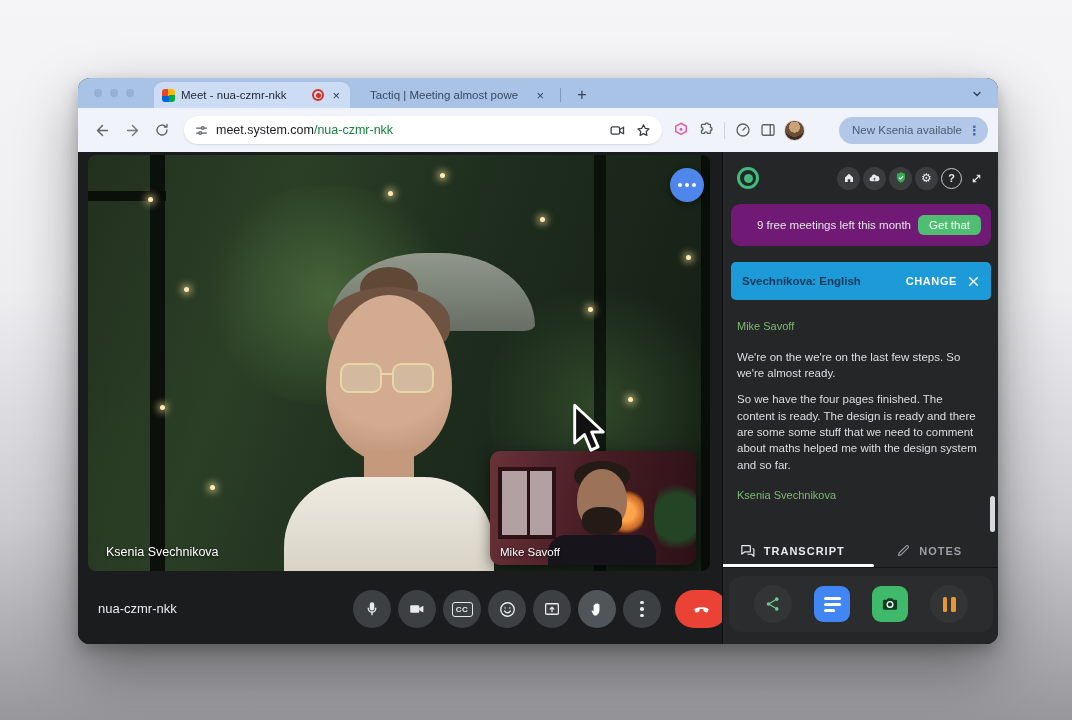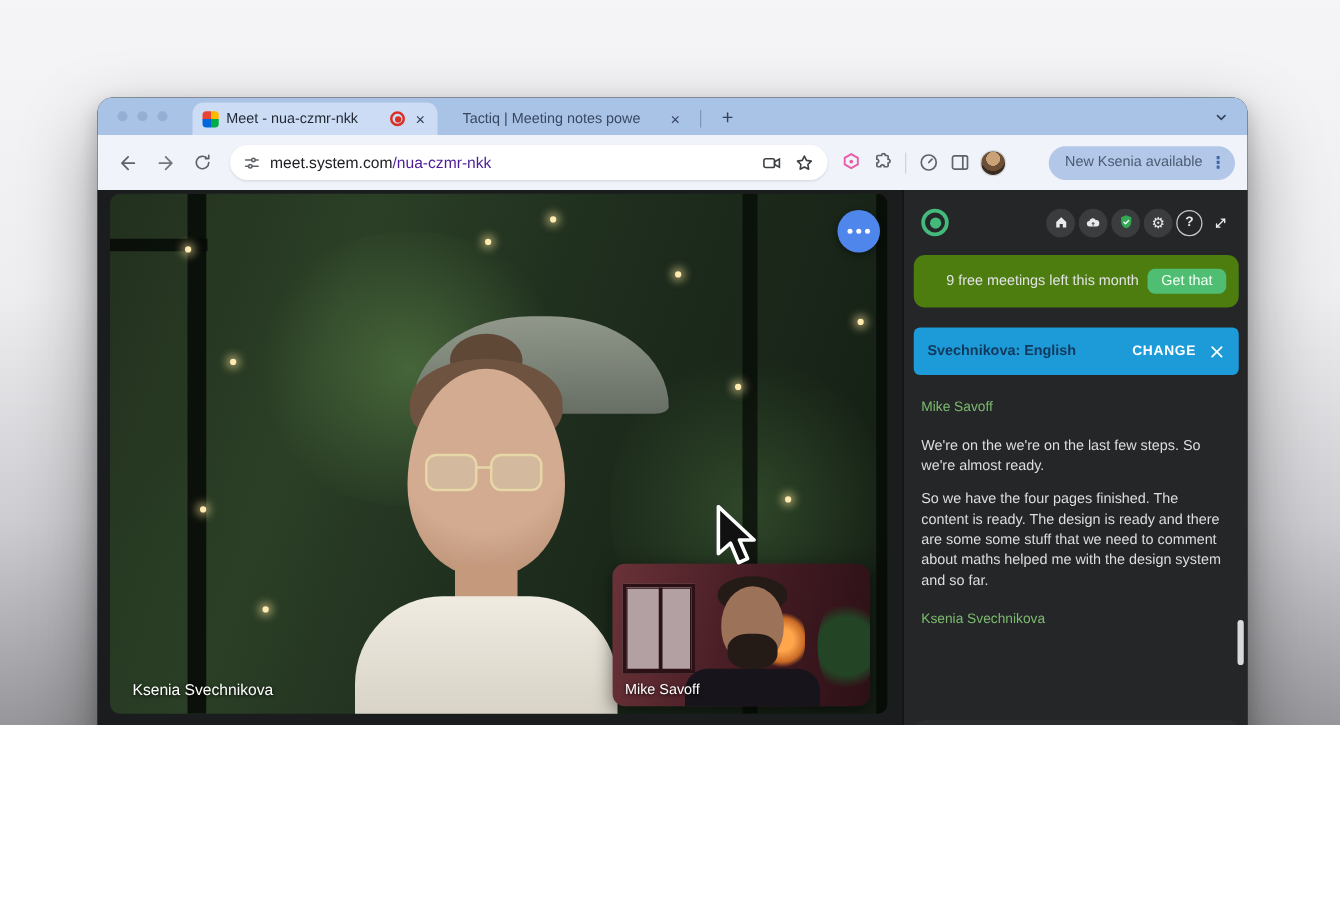--- a/index.html
+++ b/index.html
@@ -1,17 +1,17 @@
 <!DOCTYPE html>
 <html><head>
 <meta charset="utf-8">
 <style>
   html,body{margin:0;padding:0}
   *{box-sizing:border-box}
-  .stage{position:relative;width:1072px;height:580px;overflow:hidden;
+  .stage{position:relative;width:1072px;height:720px;overflow:hidden;
     background:linear-gradient(180deg,#f5f5f7 0%,#eeeef1 40%,#cdcdd1 72%,#97979b 100%);
     font-family:"Liberation Sans","DejaVu Sans",sans-serif;}
   .browser{position:absolute;left:78px;top:78px;width:920px;height:566px;border-radius:12px;
     overflow:hidden;background:#1b1d1e;box-shadow:0 26px 60px rgba(0,0,0,.38),0 6px 16px rgba(0,0,0,.22);}
   
   .tabstrip{position:absolute;left:0;top:0;width:100%;height:30px;background:#a9c3e7}
   .traffic{position:absolute;left:16px;top:11px;display:flex;gap:8px}
   .traffic i{width:8px;height:8px;border-radius:50%;background:#8fa9cf;opacity:.8}
   .tab{position:absolute;top:4px;height:26px;display:flex;align-items:center;gap:6px;padding:0 8px;font-size:11.5px;color:#1f2733}
   .tab.active{left:76px;width:196px;background:#ccdcf4;border-radius:9px 9px 0 0;z-index:2}
@@ -25,21 +25,21 @@
   .tab-close{font-size:13px;color:#31405c;padding:0 2px;flex:0 0 auto;line-height:1}
   .tab-divider{position:absolute;left:482px;top:10px;width:1px;height:14px;background:#7f97bd}
   .newtab{position:absolute;left:492px;top:5px;width:24px;height:24px;display:flex;align-items:center;justify-content:center;font-size:16px;color:#33415a}
   .tabsearch{position:absolute;right:10px;top:5px;width:22px;height:22px;display:flex;align-items:center;justify-content:center}
   
   .toolbar{position:absolute;left:0;top:30px;width:100%;height:44px;background:#f0f3f9;display:flex;align-items:center;padding:0 10px;gap:2px}
   .navbtn{width:28px;height:28px;display:flex;align-items:center;justify-content:center;border-radius:50%}
   .urlbar{width:478px;height:28px;margin-left:6px;background:#fff;border-radius:14px;display:flex;align-items:center;padding:0 10px;gap:7px;box-shadow:0 1px 2px rgba(60,64,67,.15)}
   .url-text{font-size:12.5px;white-space:nowrap;overflow:hidden}
   .url-domain{color:#202124}
-  .url-path{color:#4c1d95}
+  .url-path{color:#15803d}
   .url-right{margin-left:auto;display:flex;align-items:center;gap:9px}
   .extarea{display:flex;align-items:center;gap:7px;margin-left:8px}
   .vdiv{width:1px;height:17px;background:#cfd4dc;margin:0 2px}
   .avatar{width:21px;height:21px;border-radius:50%;background:radial-gradient(circle at 50% 32%,#caa277 0 34%,#6d4e37 35% 60%,#3c2c20 61%);border:1px solid #d4d8df}
   .chrome-pill{margin-left:auto;height:27px;border-radius:14px;background:#b3c7e9;display:flex;align-items:center;gap:6px;padding:0 7px 0 13px;font-size:11.5px;color:#4c5b71}
   .pill-dots{color:#3f66a8;font-size:13px;font-weight:bold}
   
   .content{position:absolute;left:0;top:74px;width:920px;height:492px;background:#191b1c}
   .meet-main{position:absolute;left:0;top:0;width:644px;height:492px;background:#1a1c1d}
   .video{position:absolute;left:10px;top:3px;width:622px;height:416px;border-radius:8px;overflow:hidden;
@@ -85,21 +85,21 @@
   .ccbox{width:21px;height:15px;border:1.6px solid #e8eaed;border-radius:3px;color:#e8eaed;font-size:8px;font-weight:bold;display:flex;align-items:center;justify-content:center;letter-spacing:.5px}
   .moredots{display:flex;flex-direction:column;gap:3px}
   .moredots i{width:3.5px;height:3.5px;border-radius:50%;background:#e8eaed}
   
   .tactiq{position:absolute;left:644px;top:0;width:276px;height:492px;background:#242628;border-left:1px solid #0e0f10}
   .tq-header{position:absolute;left:0;top:12px;width:100%;height:28px;display:flex;align-items:center;padding:0 10px}
   .tq-logo{width:22px;height:22px;border-radius:50%;border:3px solid #43b97b;display:flex;align-items:center;justify-content:center;margin-left:4px}
   .tq-logo i{width:9px;height:9px;border-radius:50%;background:#43b97b}
   .tq-icons{margin-left:auto;display:flex;gap:3px;align-items:center}
   .tq-ic{width:23px;height:23px;border-radius:50%;background:#3a3c3e;display:flex;align-items:center;justify-content:center;color:#e8eaed;font-size:12px}
-  .tq-banner{position:absolute;left:8px;top:52px;width:260px;height:42px;background:#4d7c0f;border-radius:9px;display:flex;align-items:center;padding:0 10px}
+  .tq-banner{position:absolute;left:8px;top:52px;width:260px;height:42px;background:#701a75;border-radius:9px;display:flex;align-items:center;padding:0 10px}
   .tq-banner-text{width:158px;margin:0 auto 0 14px;text-align:center;font-size:11.5px;line-height:1.3;color:#e2e4e6}
   .getmore{background:#4fbe72;color:#f2fff6;font-size:11.5px;padding:4px 11px;border-radius:6px;white-space:nowrap}
   .tq-bluebar{position:absolute;left:8px;top:110px;width:260px;height:38px;background:#1d9bd8;border-radius:5px;display:flex;align-items:center;padding:0 11px;gap:10px}
   .tq-translabel{font-size:11.5px;font-weight:bold;color:#12395c}
   .tq-change{margin-left:auto;font-size:11px;font-weight:bold;color:#fff;letter-spacing:.6px}
   .transcript{position:absolute;left:14px;right:16px;top:152px;bottom:118px;overflow:hidden;font-size:11.5px;color:#dcdee0;line-height:1.42}
   .t-speaker{margin-top:15px;color:#7cb96f;font-size:11px}
   .t-para{margin-top:10px}
   .tq-scroll{position:absolute;right:3px;top:344px;width:5px;height:36px;border-radius:3px;background:#e8eaed;opacity:.92}
   .tq-tabs{position:absolute;left:0;right:0;top:382px;height:34px;display:flex;border-bottom:1px solid #141516}
@@ -131,21 +131,21 @@
       <div class="tab active">
         <span class="favicon meet"></span>
         <span class="tab-title">Meet - nua-czmr-nkk</span>
         <span class="rec">
             <i></i>
           </span>
         <span class="tab-close">×</span>
       </div>
       <div class="tab inactive">
 
-        <span class="tab-title">Tactiq | Meeting notes powe</span>
+        <span class="tab-title">Tactiq | Meeting almost powe</span>
         <span class="tab-close">×</span>
       </div>
       <div class="tab-divider"></div>
       <div class="newtab">+</div>
       <div class="tabsearch">
         <svg width="12" height="12" viewBox="0 0 24 24" fill="none" stroke="#33415a" stroke-width="2.6" stroke-linecap="round">
             <path d="M6 9l6 6 6-6"></path>
           </svg>
       </div>
     </div>
@@ -372,20 +372,36 @@
 
         <div class="transcript">
           <div class="t-speaker">Mike Savoff</div>
           <div class="t-para" style="margin-top:14px">We're on the we're on the last few steps. So we're almost ready.</div>
           <div class="t-para">So we have the four pages finished. The content is ready. The design is ready and there are some some stuff that we need to comment about maths helped me with the design system and so far.</div>
           <div class="t-speaker">Ksenia Svechnikova</div>
 
         </div>
         <div class="tq-scroll"></div>
 
+        <div class="tq-tabs">
+          <div class="tq-tab active">
+            <svg width="17" height="17" viewBox="0 0 24 24" fill="none" stroke="#e8eaed" stroke-width="1.7" stroke-linejoin="round">
+                <path d="M4 5h11a1 1 0 0 1 1 1v7a1 1 0 0 1-1 1H8l-4 3V6a1 1 0 0 1 1-1z"></path>
+                <path d="M19 9.5h1a1 1 0 0 1 1 1V20l-3.2-2.7H12"></path>
+              </svg>
+            <span>TRANSCRIPT</span>
+          </div>
+          <div class="tq-tab idle">
+            <svg width="15" height="15" viewBox="0 0 24 24" fill="none" stroke="#9aa0a6" stroke-width="1.7" stroke-linejoin="round">
+                <path d="M4 20l1-4L16.5 4.5a1.8 1.8 0 0 1 2.5 0l.5.5a1.8 1.8 0 0 1 0 2.5L8 19z"></path>
+              </svg>
+            <span>NOTES</span>
+          </div>
+          <div class="tq-underline"></div>
+        </div>
 
         <div class="tq-actionbar">
           <div class="tq-act">
             <svg width="18" height="18" viewBox="0 0 24 24">
                 <circle cx="6" cy="12" r="2.4" fill="#6ecb8e"></circle>
                 <circle cx="17" cy="5.5" r="2.4" fill="#6ecb8e"></circle>
                 <circle cx="17" cy="18.5" r="2.4" fill="#6ecb8e"></circle>
                 <path d="M7.9 10.9l7.2-4.2M7.9 13.1l7.2 4.2" stroke="#6ecb8e" stroke-width="1.6"></path>
               </svg>
           </div>

